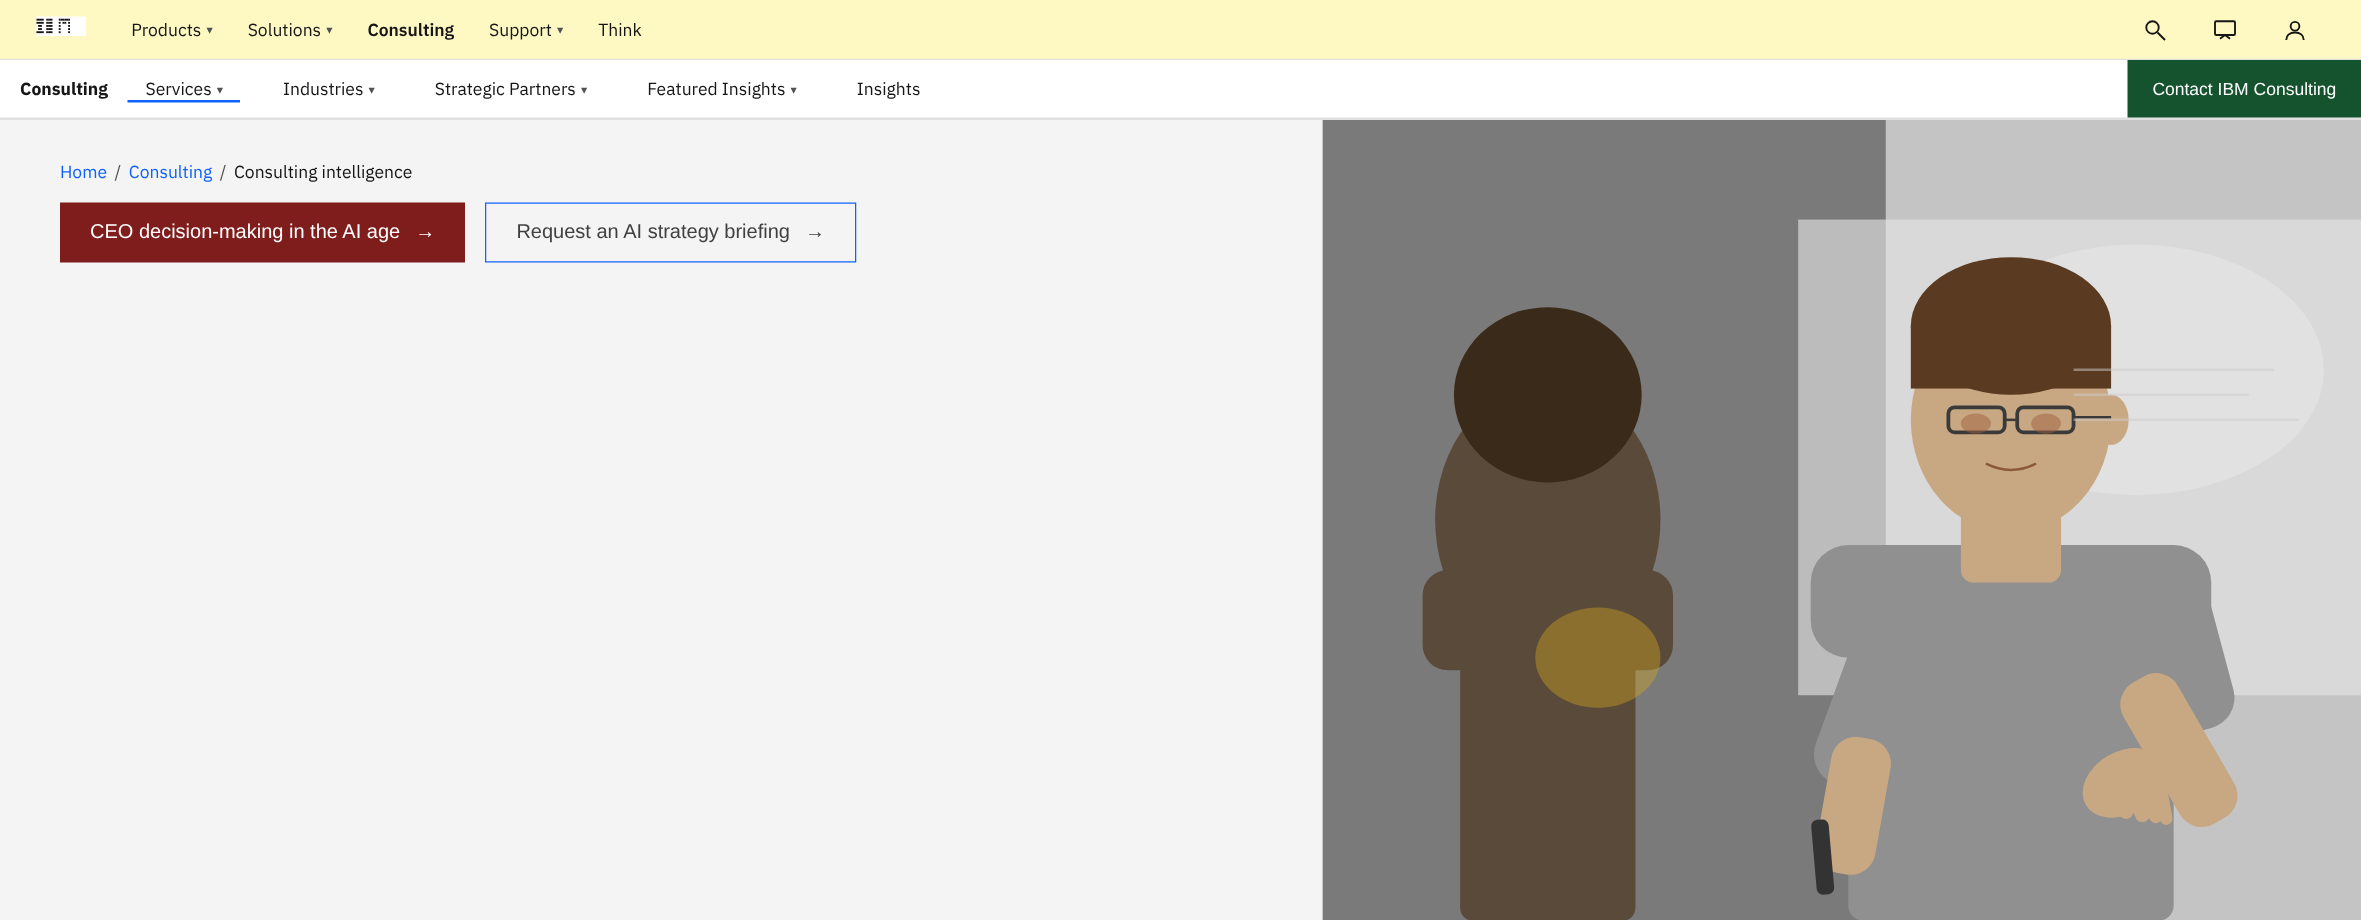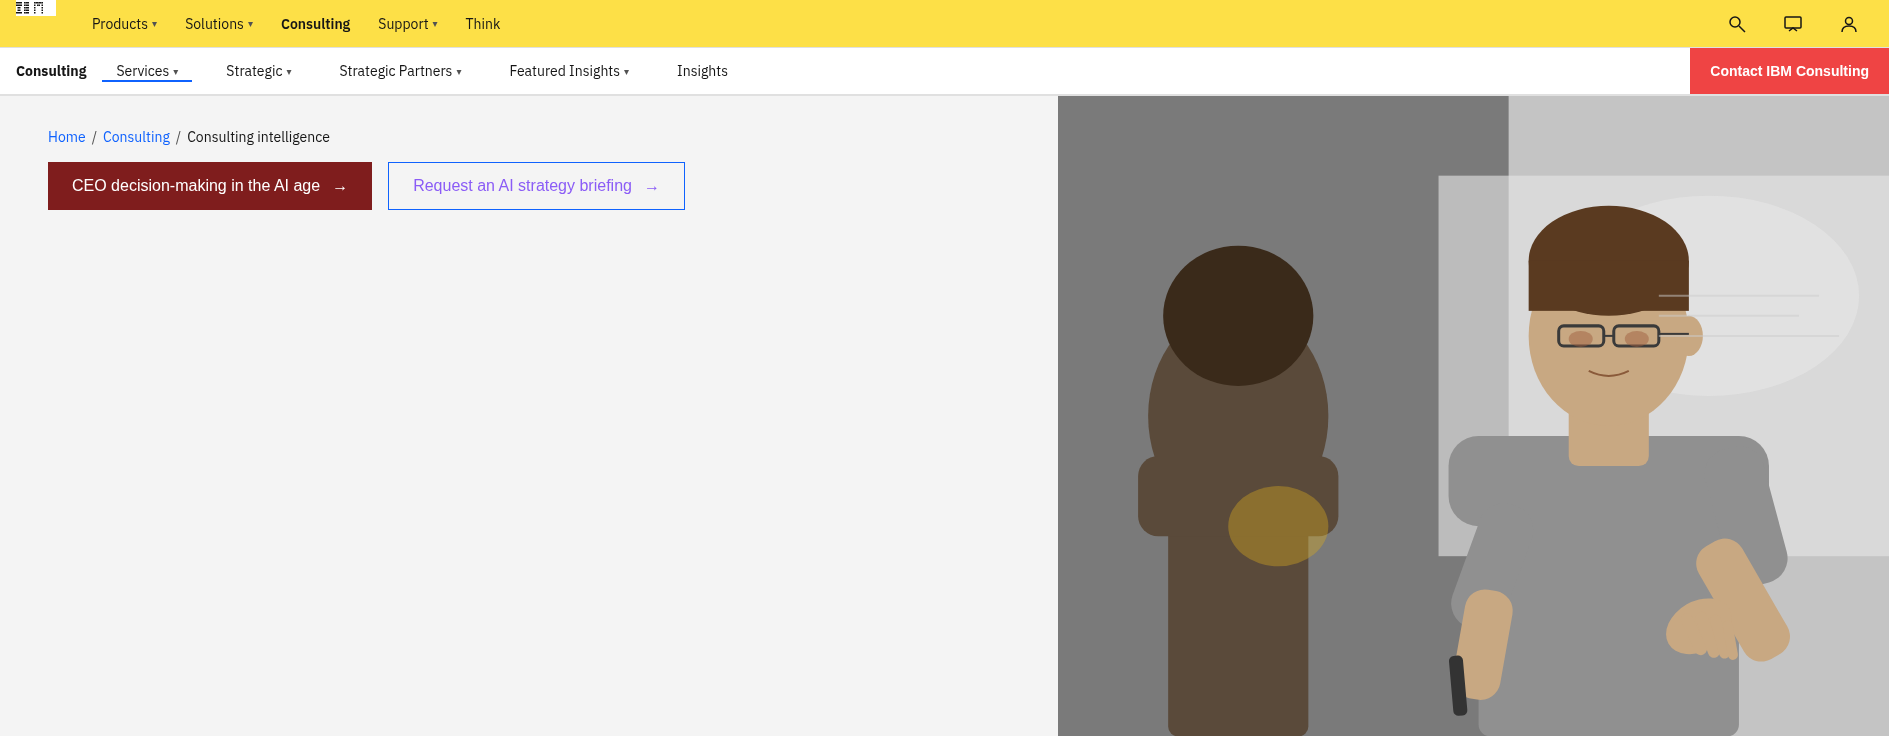--- a/index.html
+++ b/index.html
@@ -1,23 +1,24 @@
 <!DOCTYPE html>
 <html><head>
   <meta charset="utf-8">
   <style>
     * { margin: 0; padding: 0; box-sizing: border-box; }
     body { font-family: 'IBM Plex Sans', Arial, sans-serif; background: #f4f4f4; overflow-x: hidden; }
 
     
     .top-nav {
-      background: #fde047;
+      background: #fef9c3;
       height: 48px;
       display: flex;
-      padding: 0 16px;
+      align-items: center;
+      padding: 0 29px;
       border-bottom: 1px solid #e0e0e0;
       position: relative;
     }
     .ibm-logo {
       width: 40px;
       height: 16px;
       margin-right: 24px;
       flex-shrink: 0;
     }
     .top-nav-links {
@@ -90,27 +91,27 @@
       cursor: pointer;
       border-bottom: 2px solid transparent;
       margin-bottom: -2px;
       white-space: nowrap;
     }
     .secondary-nav-item.active {
       border-bottom: 2px solid #0f62fe;
     }
     .contact-btn {
       margin-left: auto;
-      background: #ef4444;
+      background: #14532d;
       color: #fff;
       padding: 0 20px;
       display: flex;
       align-items: center;
       font-size: 14px;
-      font-weight: 700;
+      font-weight: 400;
       cursor: pointer;
       white-space: nowrap;
       border: none;
     }
 
     
     .hero {
       display: flex;
       height: calc(736px - 48px - 48px);
       min-height: 500px;
@@ -162,21 +163,21 @@
       padding: 14px 24px;
       font-size: 16px;
       cursor: pointer;
       display: flex;
       align-items: center;
       gap: 12px;
       min-width: 240px;
     }
     .btn-secondary {
       background: transparent;
-      color: #8b5cf6;
+      color: #404040;
       border: 1px solid #0f62fe;
       padding: 14px 24px;
       font-size: 16px;
       cursor: pointer;
       display: flex;
       align-items: center;
       gap: 12px;
       min-width: 240px;
     }
     .arrow-icon { font-size: 16px; margin-left: auto; }
@@ -287,21 +288,21 @@
 <nav class="secondary-nav">
   <div class="secondary-nav-brand">
     <span>Consulting</span>
   </div>
   <div class="secondary-nav-links">
     <div class="secondary-nav-item active">
       <span>Services</span>
       <span class="chevron-icon">▾</span>
     </div>
     <div class="secondary-nav-item">
-      <span>Strategic</span>
+      <span>Industries</span>
       <span class="chevron-icon">▾</span>
     </div>
     <div class="secondary-nav-item">
       <span>Strategic Partners</span>
       <span class="chevron-icon">▾</span>
     </div>
     <div class="secondary-nav-item">
       <span>Featured Insights</span>
       <span class="chevron-icon">▾</span>
     </div>

